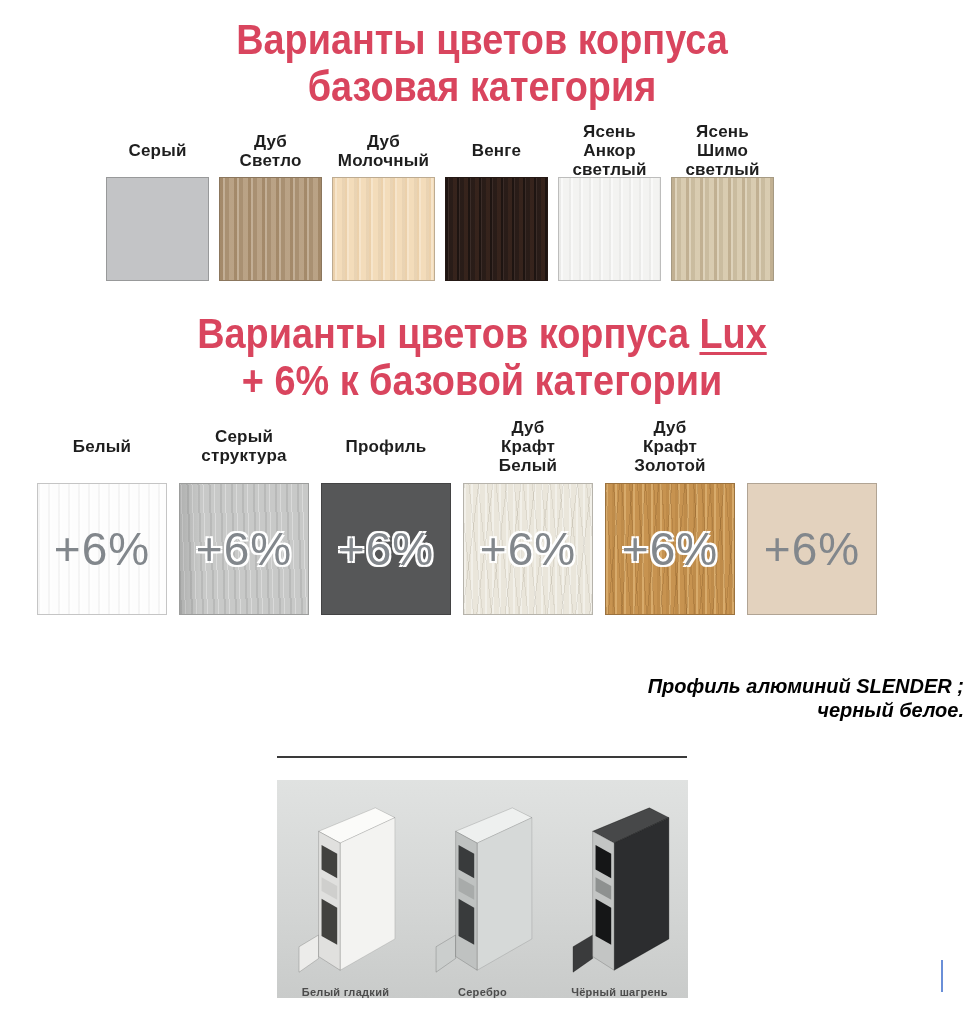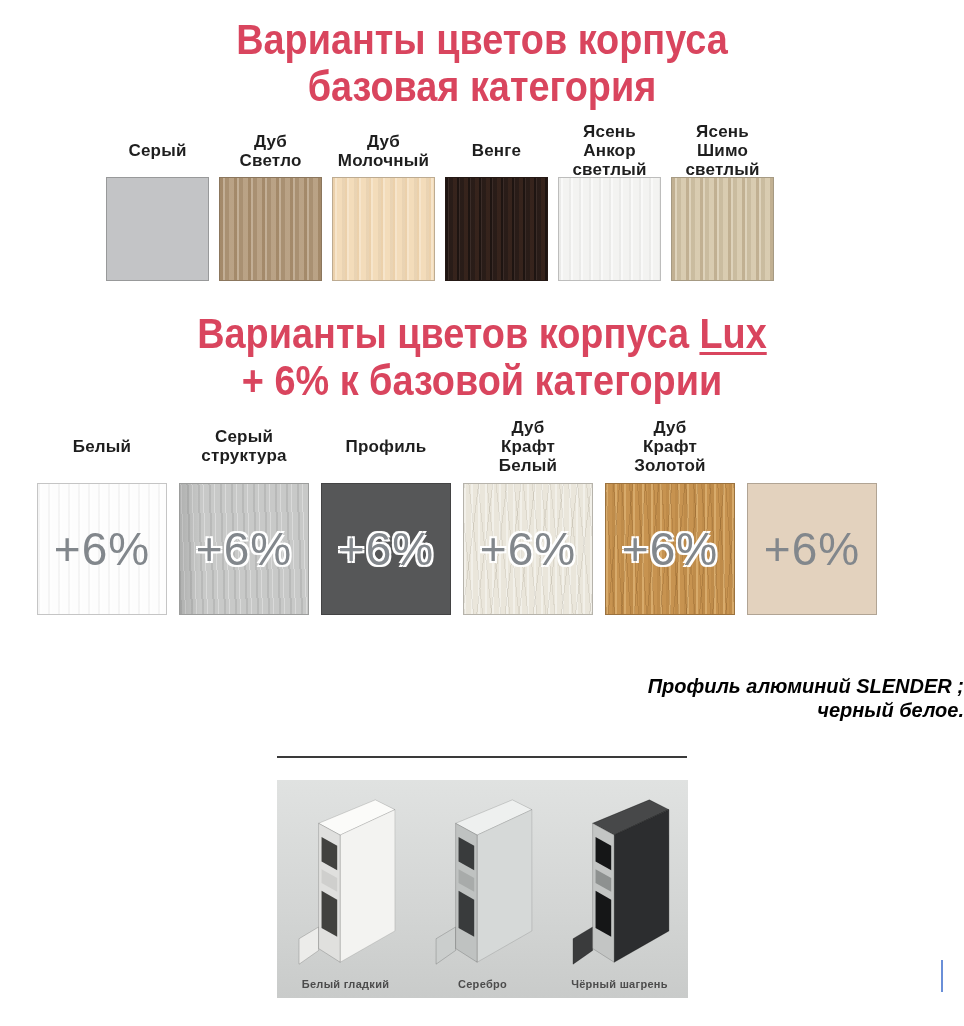--- a/index.html
+++ b/index.html
@@ -47,21 +47,21 @@
   .badge{position:absolute;inset:0;display:flex;align-items:center;justify-content:center;
     font-size:46px;font-weight:400;z-index:2;letter-spacing:1px;}
   .badge.halo{text-shadow:-2px -2px 0 #fff,2px -2px 0 #fff,-2px 2px 0 #fff,2px 2px 0 #fff,0 0 3px #fff;}
   
   .profile-text{position:absolute;top:674px;left:0;width:964px;text-align:right;
     font-weight:700;font-style:italic;font-size:20px;line-height:24px;color:#000;}
   .rule{position:absolute;top:756px;left:277px;width:410px;height:2px;background:#3a3a3a;}
   .panel{position:absolute;top:780px;left:277px;width:411px;height:218px;
     background:linear-gradient(180deg,#e0e2e1 0%,#d3d5d4 60%,#c9cbca 100%);
     display:grid;grid-template-columns:repeat(3,1fr);align-items:end;}
-  .pfig{margin:0;display:flex;flex-direction:column;align-items:center;gap:6px;padding-bottom:8px;}
+  .pfig{margin:0;display:flex;flex-direction:column;align-items:center;gap:6px;}
   .pfig svg{display:block;}
   .pcap{font-size:11px;font-weight:700;color:#4c4c4c;letter-spacing:.3px;}
   .cursor-tick{position:absolute;left:941px;top:960px;width:2px;height:32px;background:#6a8fd8;}
 </style>
 </head>
 <body>
 
 <div class="screen">
 
   <header class="title title1">

